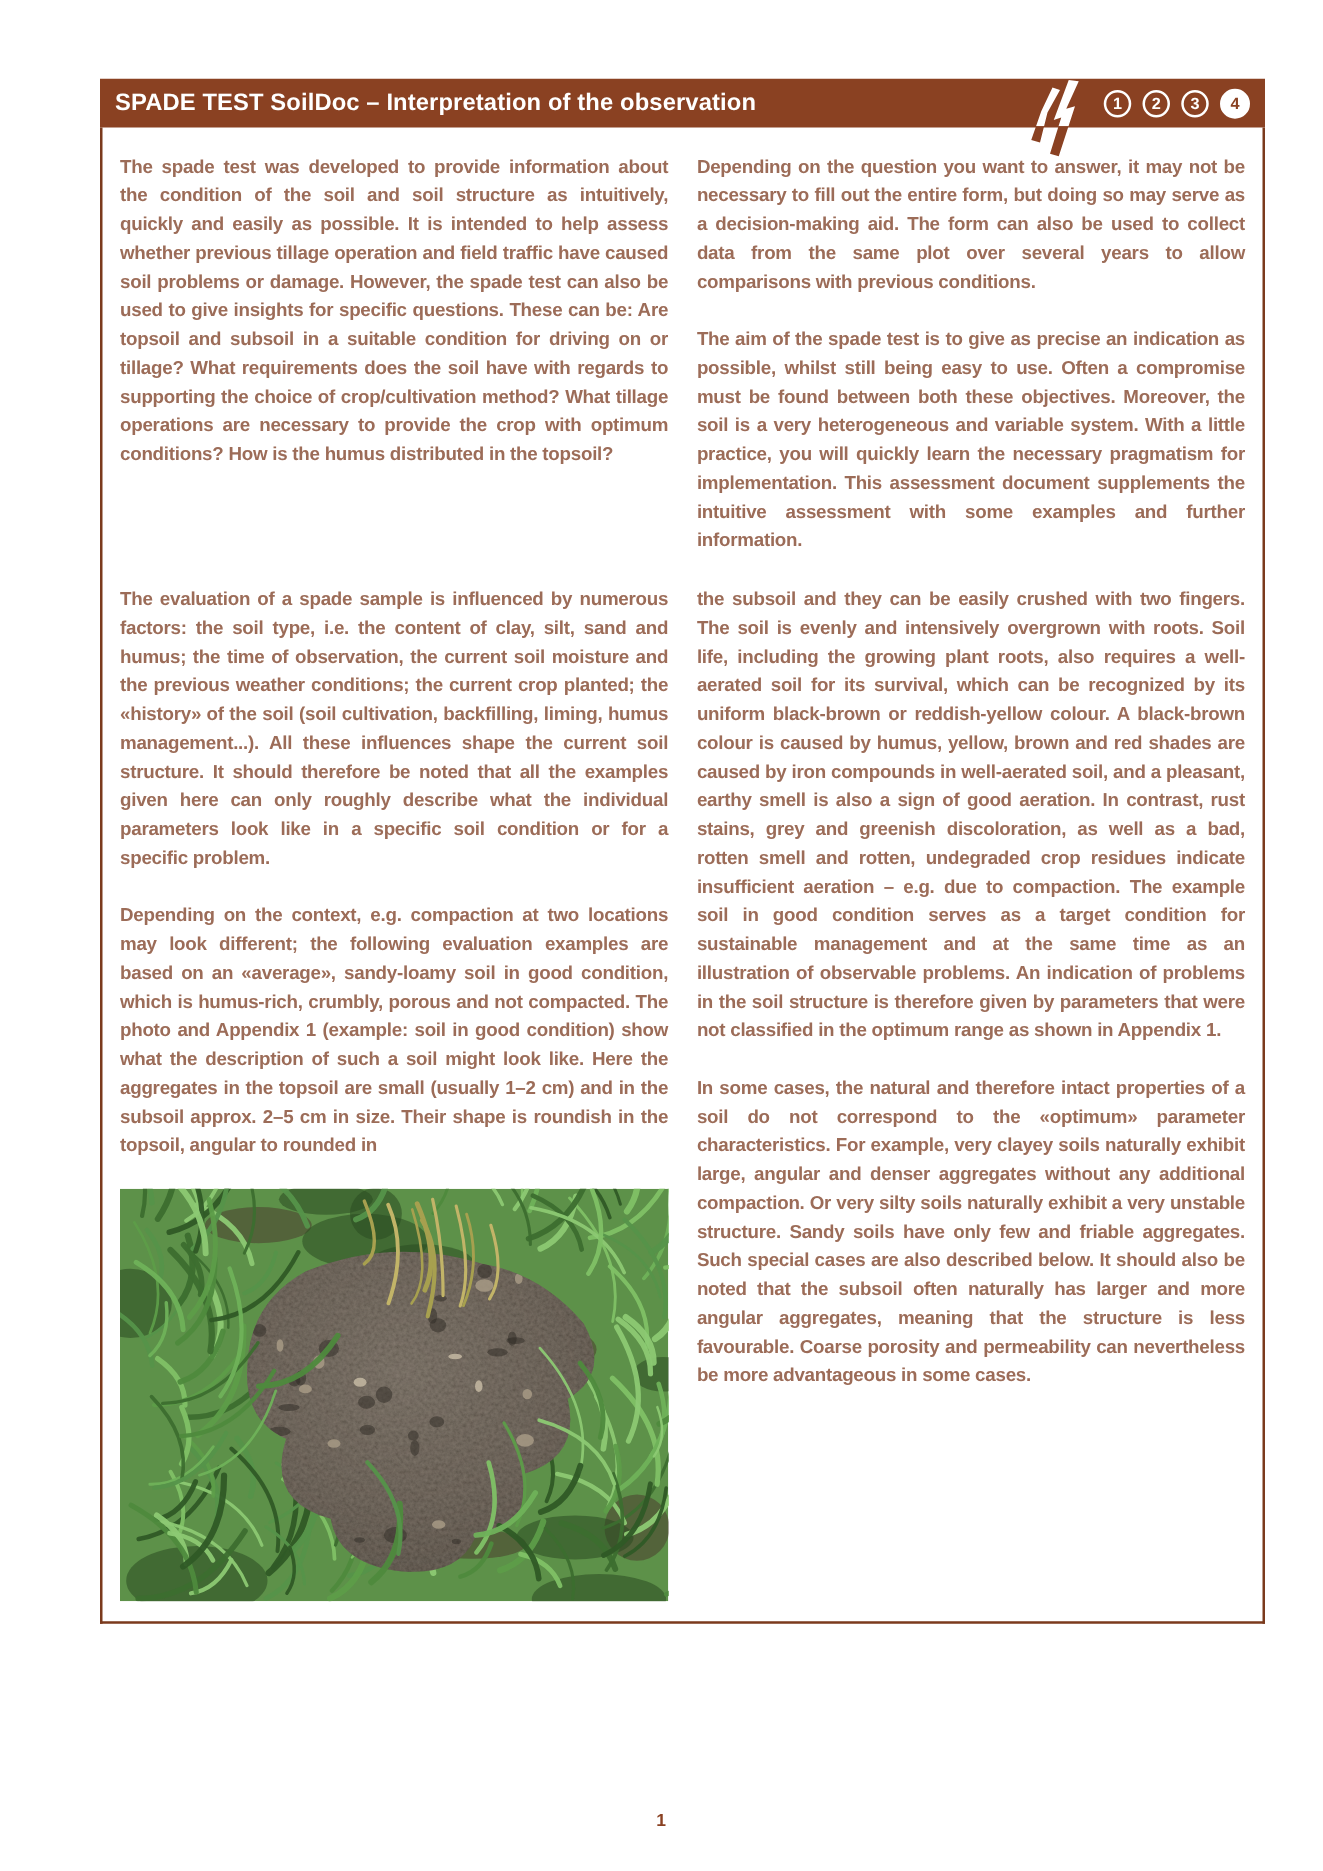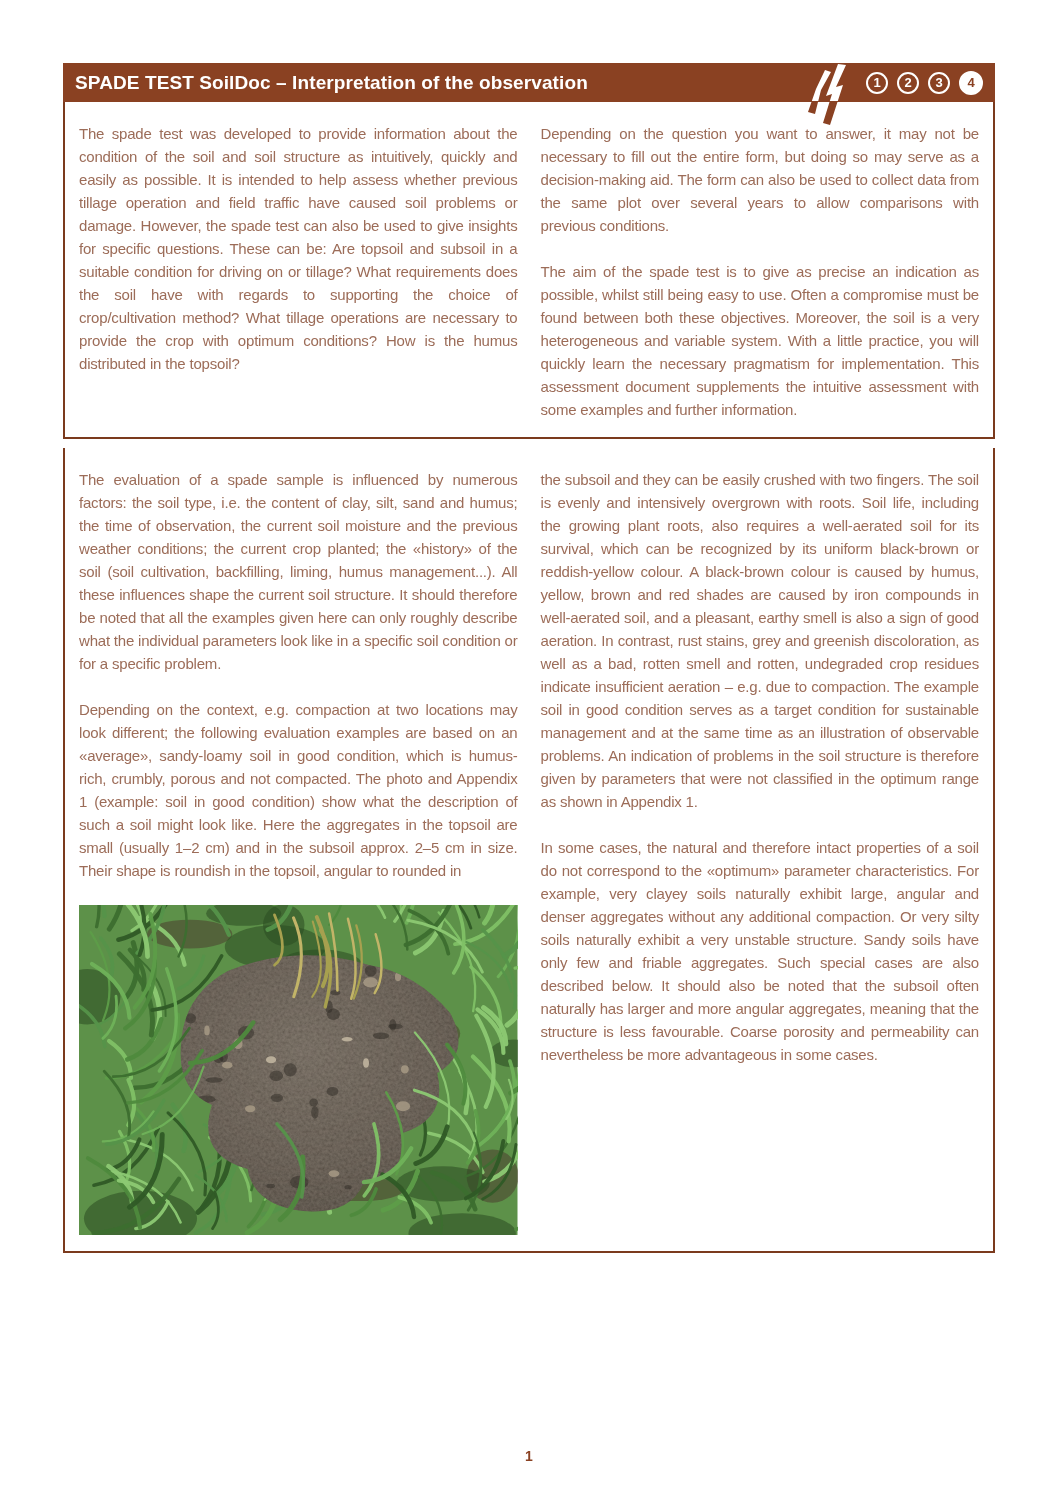--- a/index.html
+++ b/index.html
@@ -1,36 +1,36 @@
 <!DOCTYPE html>
 <html><head>
 <meta charset="utf-8">
 <style>
   html,body{margin:0;padding:0;background:#ffffff;}
   body{width:1058px;height:1497px;position:relative;overflow:hidden;
        font-family:"Liberation Sans","DejaVu Sans",sans-serif;}
 
-  .section{position:absolute;left:63px;width:932px;}
+  .section{position:absolute;left:80px;width:932px;}
   #section-intro{top:63px;}
   #section-interp{top:448px;}
 
   .bar{height:39px;background:#8a4122;color:#ffffff;display:flex;align-items:center;
        padding:0 12px;box-sizing:border-box;position:relative;}
   .bar-title{font-size:19px;font-weight:bold;letter-spacing:0.1px;white-space:nowrap;}
   #section-interp .bar{height:40px;}
 
   .box{border:2px solid #7b3a1d;border-top:none;background:#ffffff;box-sizing:border-box;}
   #section-intro .box{min-height:306px;}
   #section-interp .box{min-height:757px;}
 
   .cols{display:flex;gap:23px;padding:20px 14px 16px 14px;}
   .col{flex:1 1 0;min-width:0;}
 
   .bodytext{color:#9c6c58;font-size:15px;line-height:23px;letter-spacing:-0.2px;
-            text-align:justify;margin:0 0 23px 0;}
+            text-align:justify;margin:0 0 23px 0;font-weight:bold;}
   .bodytext:last-child{margin-bottom:0;}
 
   
   .steps{display:flex;gap:9px;align-items:center;margin-left:14px;}
   .step{width:22px;height:22px;border:2px solid #ffffff;border-radius:50%;
         box-sizing:border-box;display:flex;align-items:center;justify-content:center;
         color:#ffffff;font-size:13px;font-weight:bold;line-height:1;}
   .step.active{background:#ffffff;color:#8a4122;border-color:#ffffff;width:24px;height:24px;}
 
   

